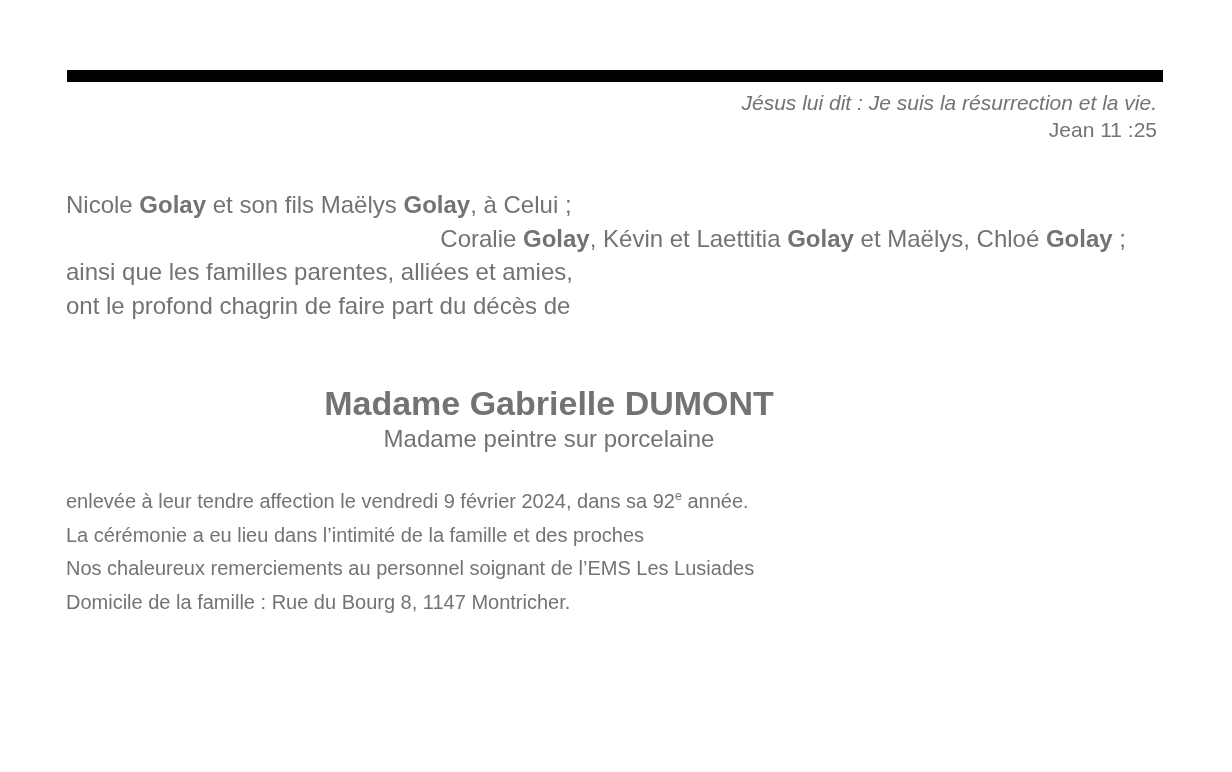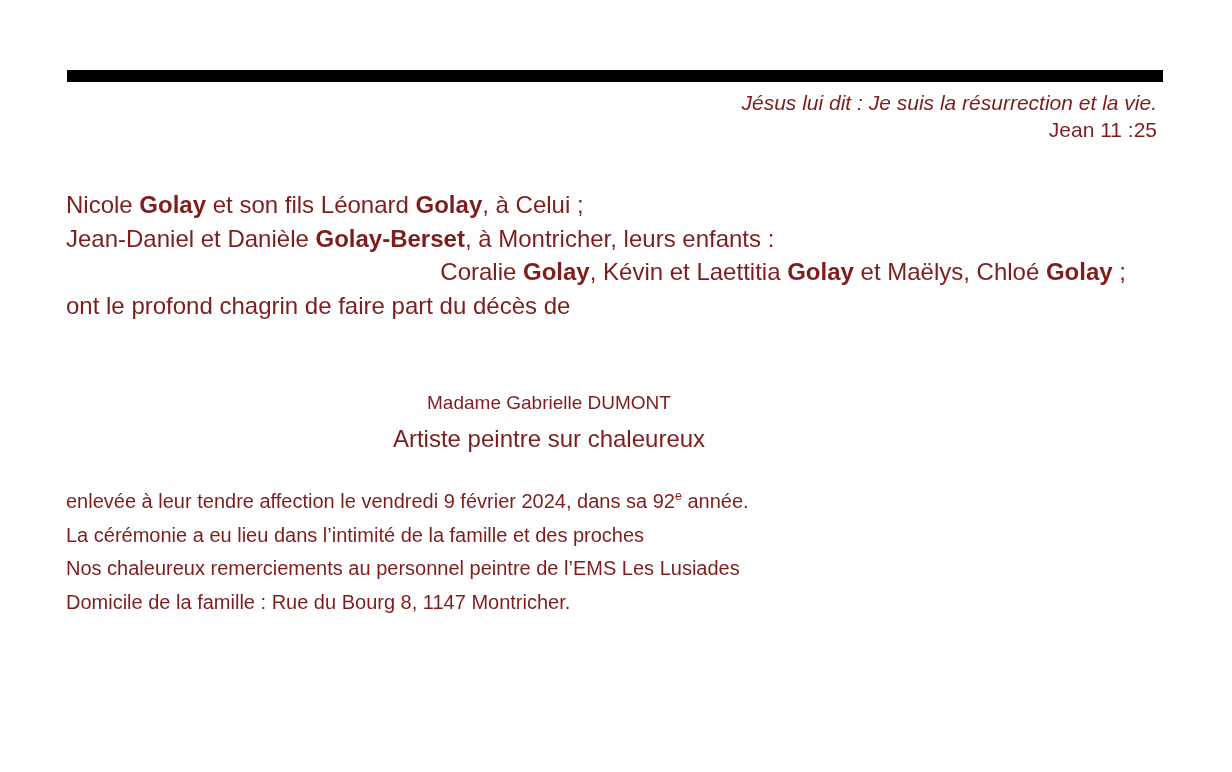--- a/index.html
+++ b/index.html
@@ -5,21 +5,21 @@
   html, body {
     margin: 0;
     padding: 0;
     background: #ffffff;
   }
   .sheet {
     position: relative;
     width: 1232px;
     height: 644px;
     background: #ffffff;
-    color: #7f1d1d;
+    color: #737373;
     font-family: "Liberation Sans", sans-serif;
     overflow: hidden;
   }
   .top-rule {
     position: absolute;
     left: 67px;
     top: 70px;
     width: 1096px;
     height: 12px;
     background: #000000;
@@ -69,22 +69,22 @@
     vertical-align: super;
   }
   .deceased-block {
     position: absolute;
     left: 66px;
     top: 385px;
     width: 966px;
     text-align: center;
   }
   .deceased-name {
-    font-size: 19px;
-    font-weight: normal;
+    font-size: 34px;
+    font-weight: bold;
     line-height: 36px;
   }
   .deceased-subtitle {
     font-size: 24px;
     line-height: 36px;
   }
   .announcement-paragraph {
     position: absolute;
     left: 66px;
     top: 485px;
@@ -99,33 +99,33 @@
 <div class="sheet">
 
   <div class="top-rule"></div>
 
   <div class="scripture">
     <div class="text-line-quote">Jésus lui dit : Je suis la résurrection et la vie.</div>
     <div class="reference">Jean 11 :25</div>
   </div>
 
   <div class="family-paragraph">
-      <div class="text-line"><span>Nicole </span><b>Golay</b><span> et son fils Léonard </span><b>Golay</b><span>, à Celui ;</span></div>
-      <div class="text-line"><span>Jean-Daniel et Danièle </span><b>Golay-Berset</b><span>, à Montricher, leurs enfants :</span></div>
+      <div class="text-line"><span>Nicole </span><b>Golay</b><span> et son fils Maëlys </span><b>Golay</b><span>, à Celui ;</span></div>
       <div class="text-line indented"><span>Coralie </span><b>Golay</b><span>, Kévin et Laettitia </span><b>Golay</b><span> et Maëlys, Chloé </span><b>Golay</b><span> ;</span></div>
+      <div class="text-line"><span>ainsi que les familles parentes, alliées et amies,</span></div>
       <div class="text-line"><span>ont le profond chagrin de faire part du décès de</span></div>
     </div>
 
   <div class="deceased-block">
     <div class="deceased-name">Madame Gabrielle DUMONT</div>
-    <div class="deceased-subtitle">Artiste peintre sur chaleureux</div>
+    <div class="deceased-subtitle">Madame peintre sur porcelaine</div>
   </div>
 
   <div class="announcement-paragraph">
       <div class="text-line"><span>enlevée à leur tendre affection le vendredi 9 février 2024, dans sa 92</span><sup>e</sup><span> année.</span></div>
       <div class="text-line"><span>La cérémonie a eu lieu dans l’intimité de la famille et des proches</span></div>
-      <div class="text-line"><span>Nos chaleureux remerciements au personnel peintre de l’EMS Les Lusiades</span></div>
+      <div class="text-line"><span>Nos chaleureux remerciements au personnel soignant de l’EMS Les Lusiades</span></div>
       <div class="text-line"><span>Domicile de la famille : Rue du Bourg 8, 1147 Montricher.</span></div>
     </div>
 
   <div class="bottom-rule"></div>
 
 </div>
 
 </body></html>

